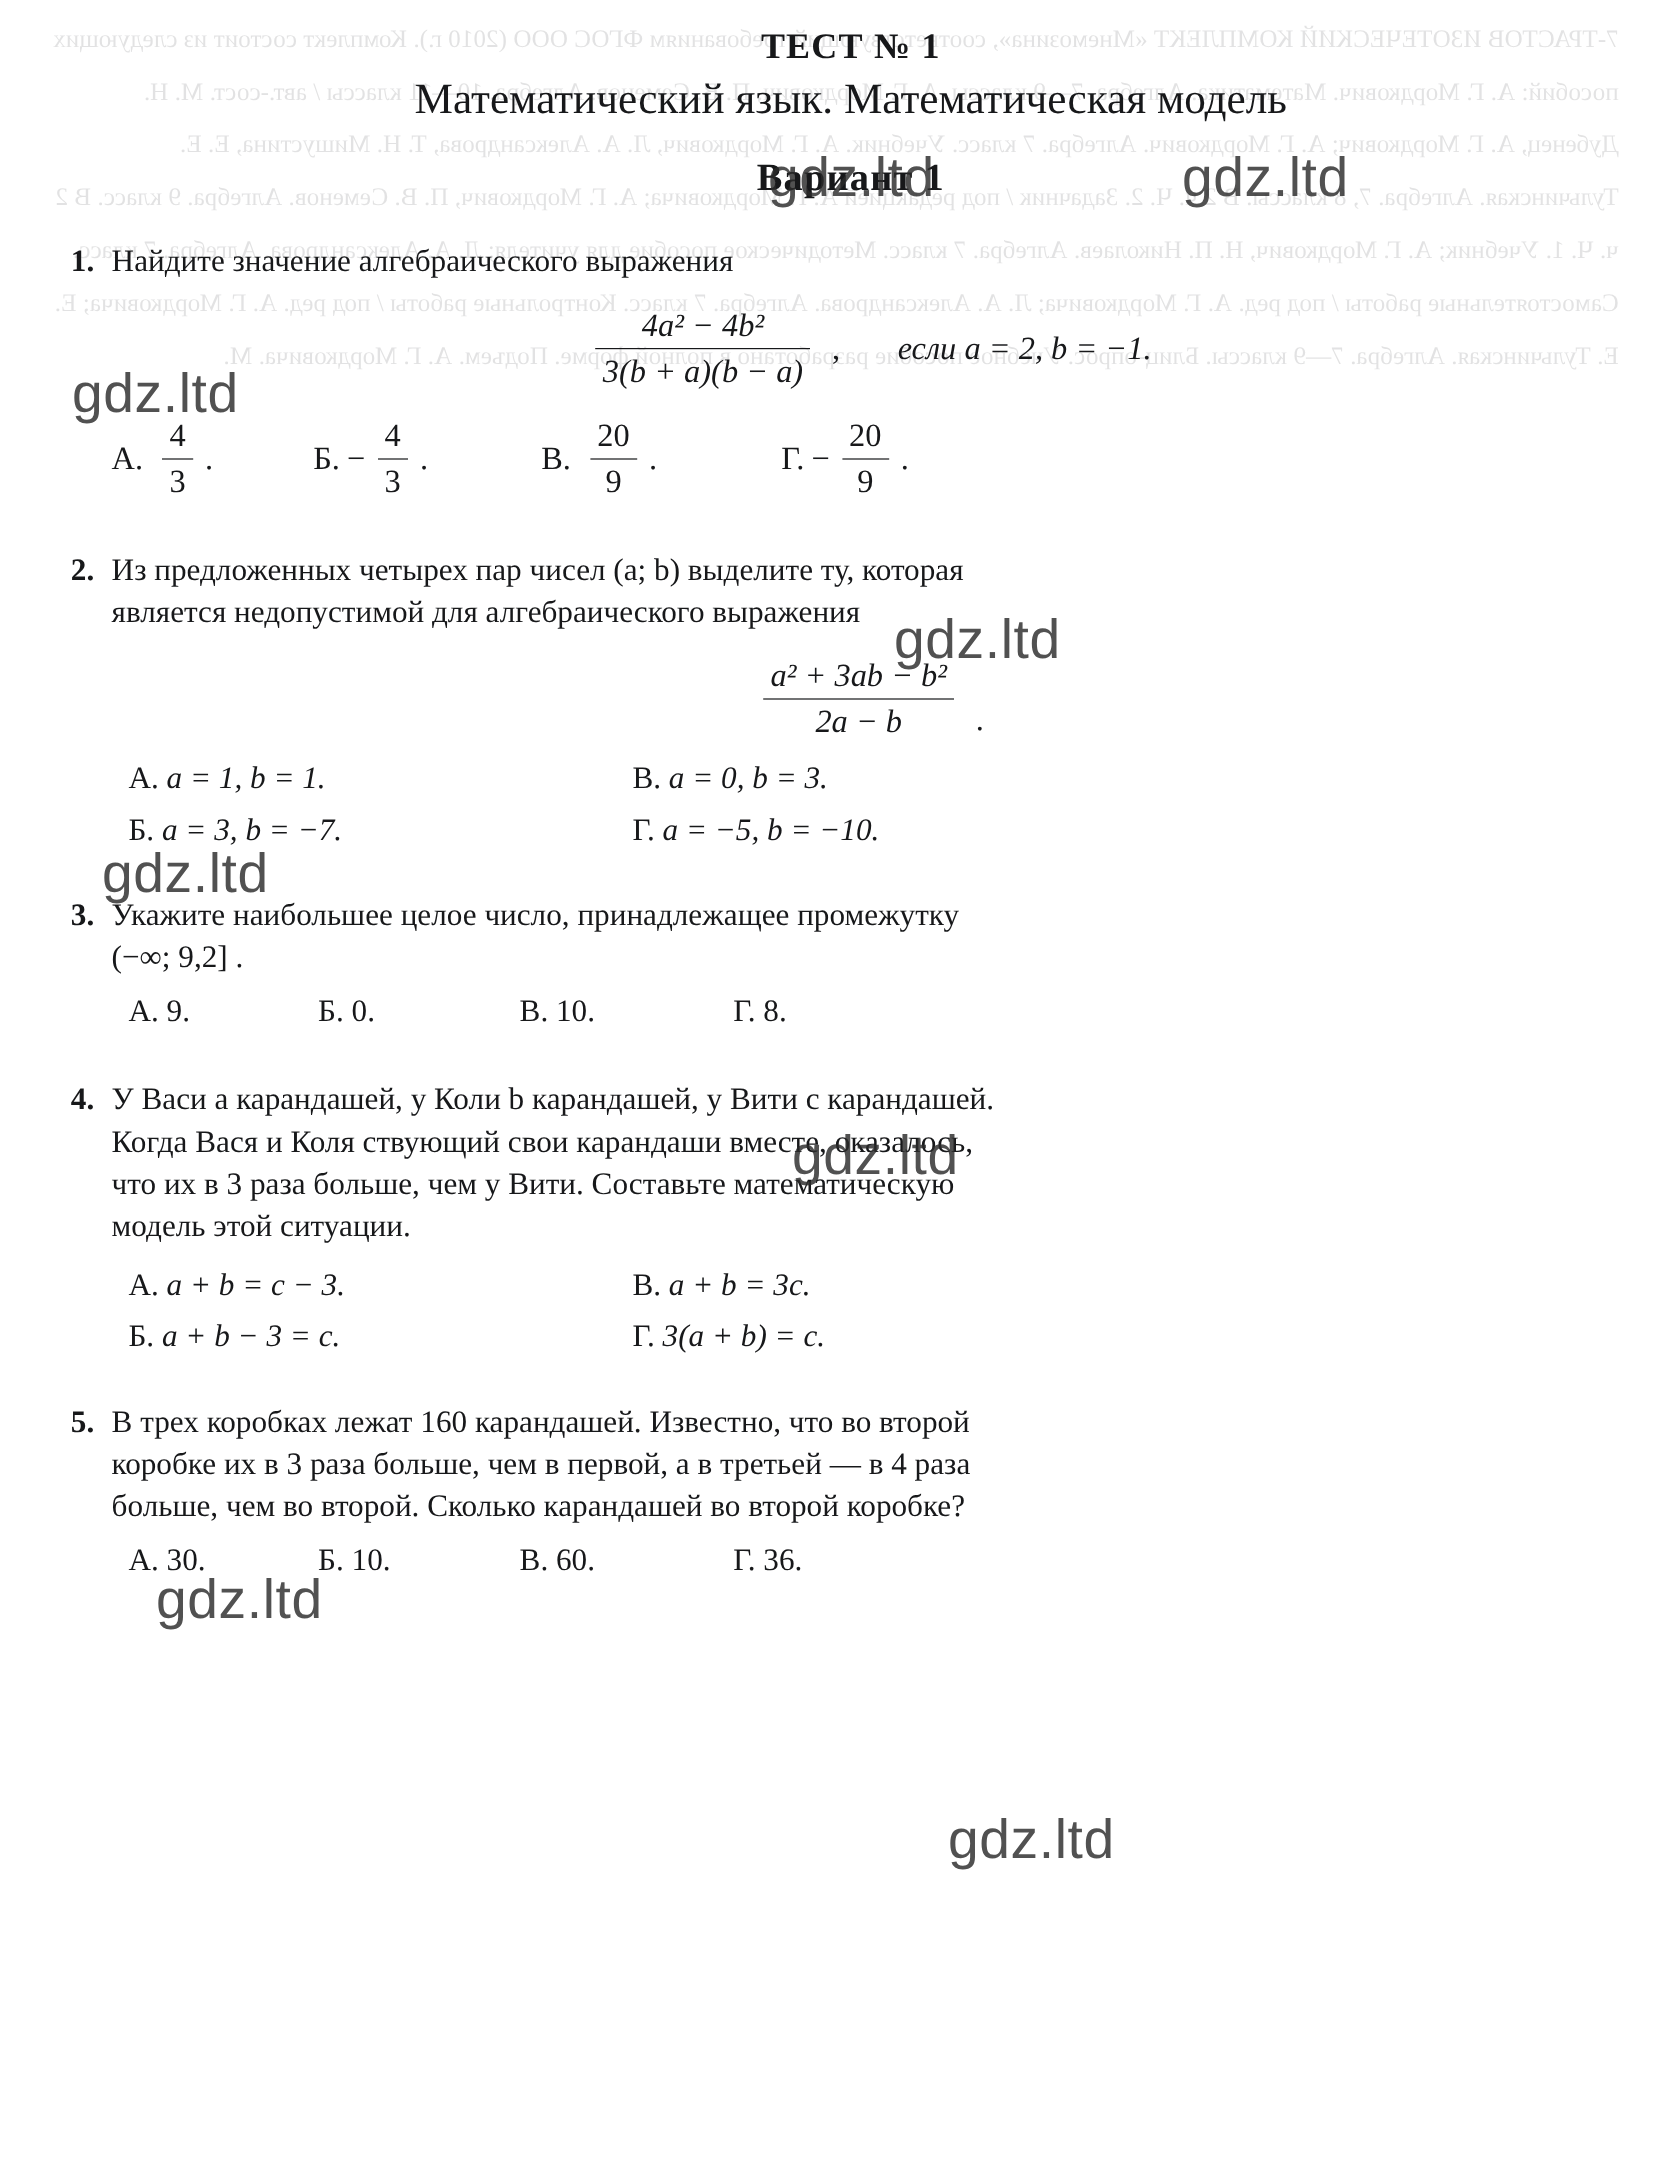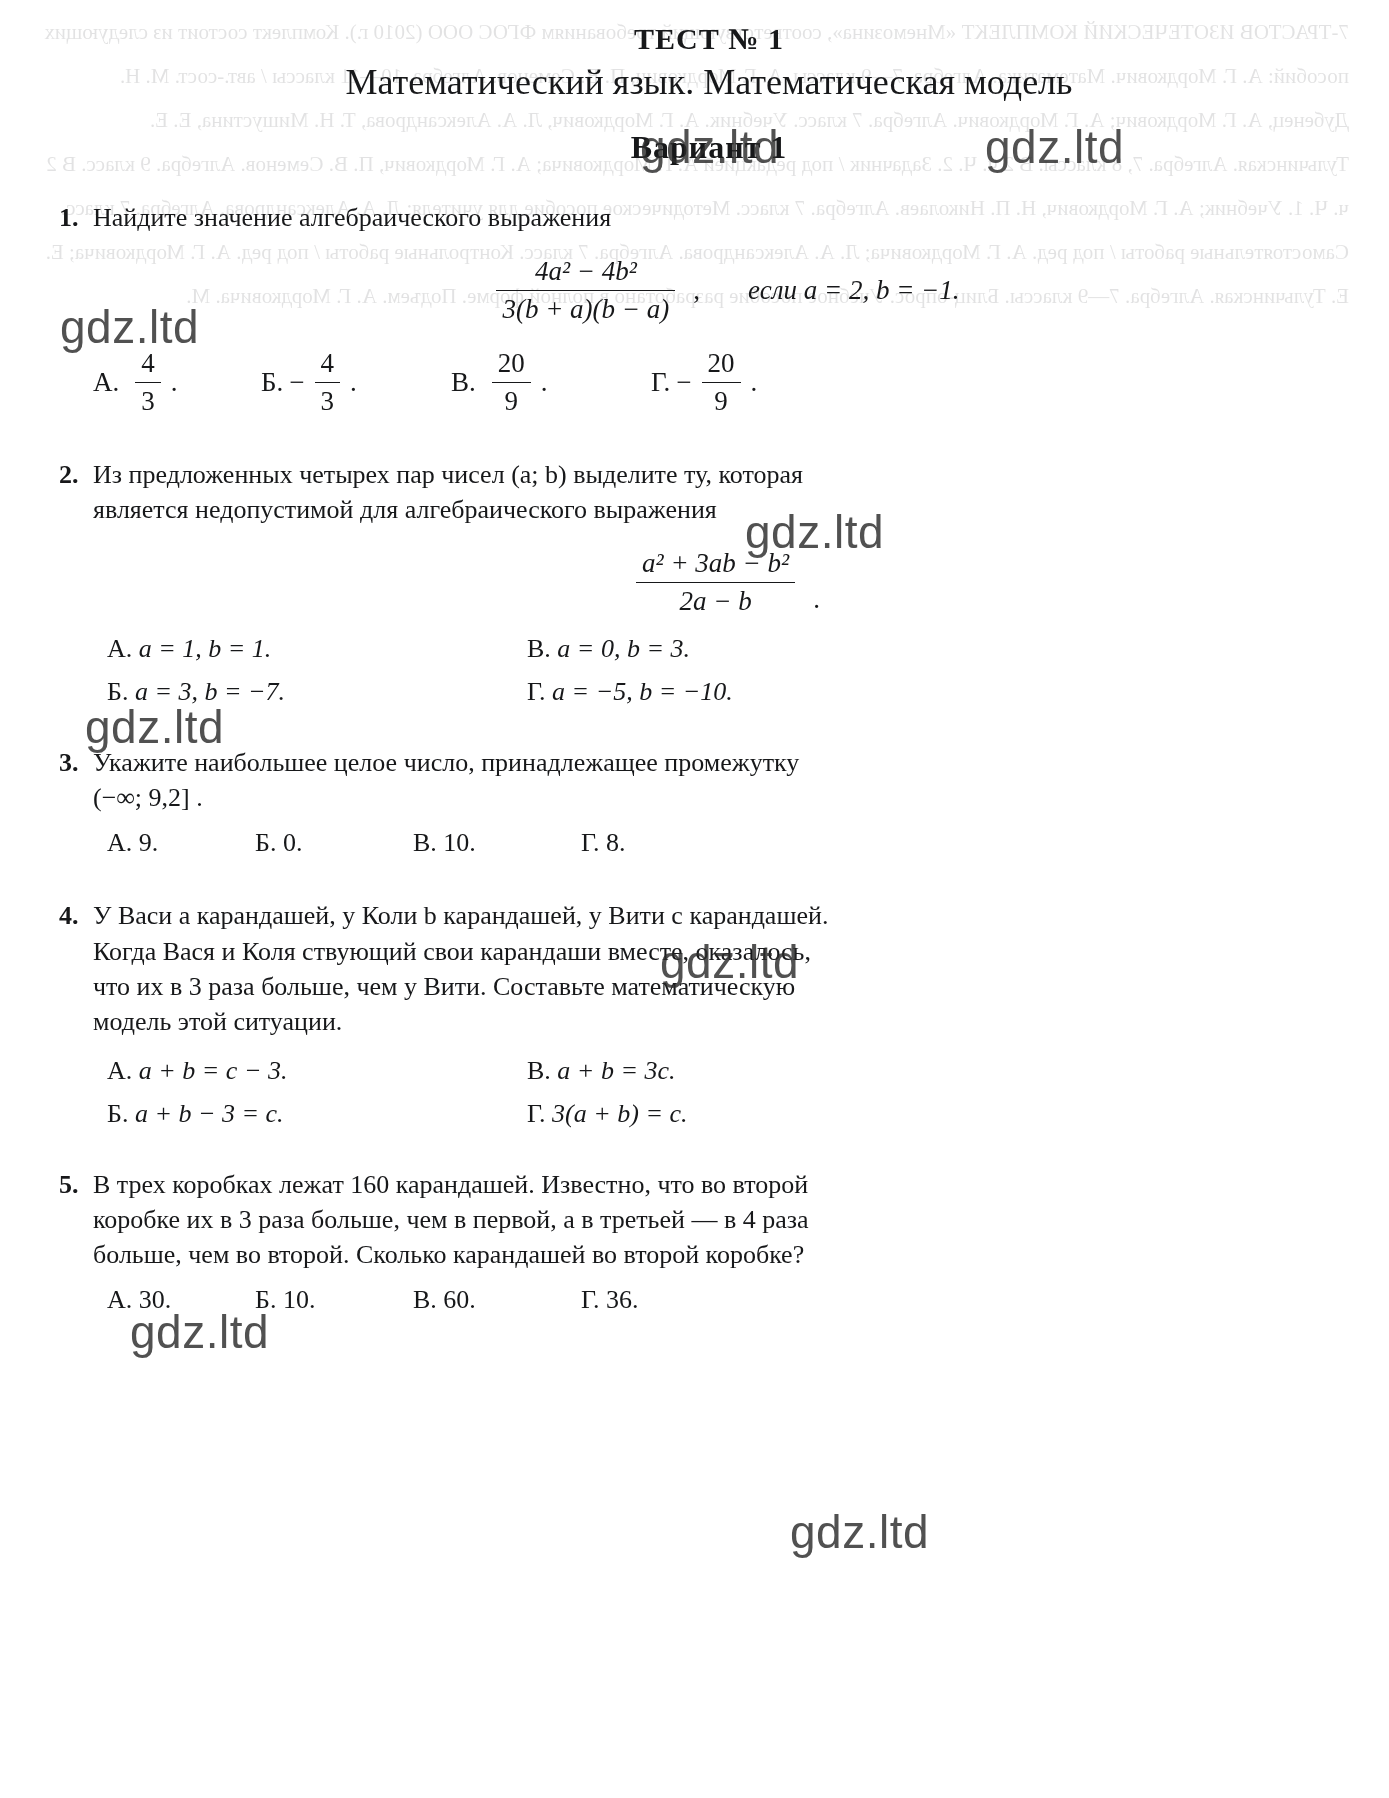--- a/index.html
+++ b/index.html
@@ -116,21 +116,21 @@
   }
   .ans-row2 {
     display: grid;
     grid-template-columns: 420px 1fr;
     row-gap: 8px;
     font-size: 26px;
     margin: 14px 0 26px 14px;
   }
   .ans-line {
     display: flex;
-    gap: 18px;
+    gap: 28px;
     font-size: 26px;
     margin: 10px 0 28px 14px;
   }
   .ans-line .opt { min-width: 90px; }
   
   .wm {
     position: absolute;
     z-index: 5;
     font-family: "Liberation Sans", sans-serif;
     font-weight: normal;

